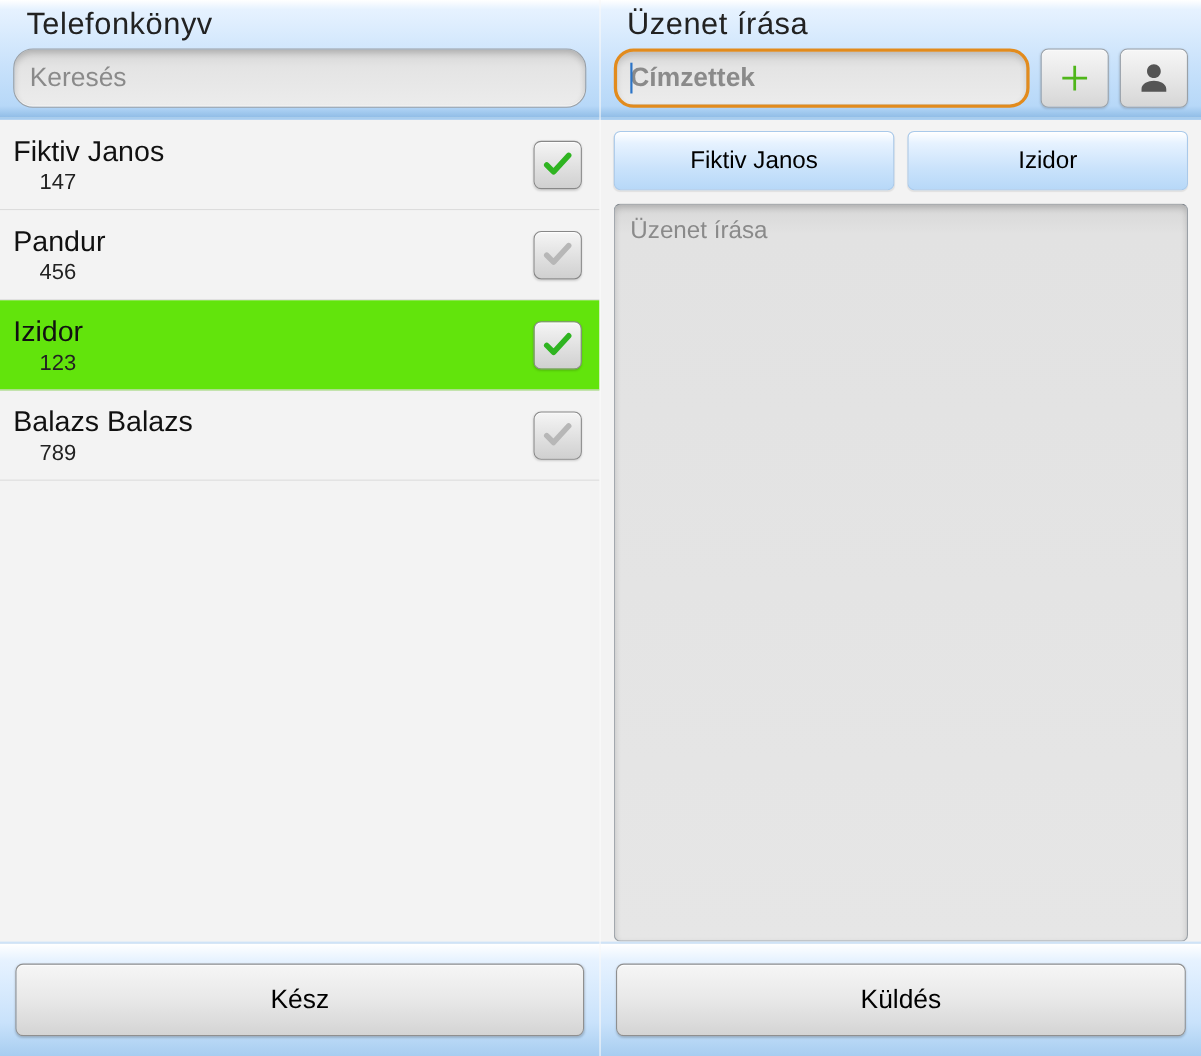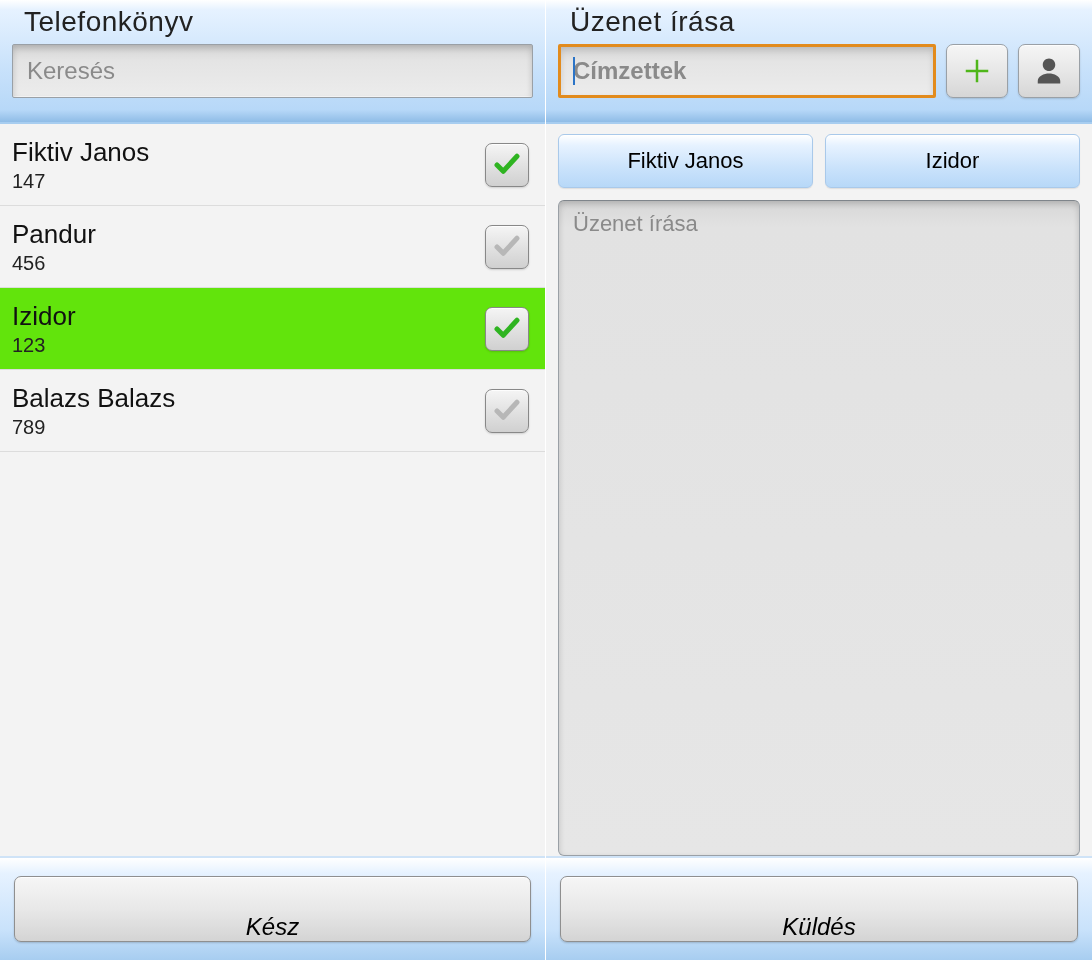--- a/index.html
+++ b/index.html
@@ -22,42 +22,42 @@
     flex-direction: column;
     background: #f3f3f3;
     position: relative;
   }
   .pane-left { border-right: 1px solid #fff; }
 
   
   .topbar {
     background: linear-gradient(to bottom, #ffffff 0%, #e6f2ff 8%, #c9e2fb 55%, #b7d8f8 90%, #8fbce6 100%);
     border-bottom: 2px solid #a7cdf0;
-    padding: 0 0 24px 0;
+    padding: 0 0 9px 0;
   }
   .topbar h1 {
     font-size: 28px;
     font-weight: 400;
     color: #222;
     padding: 6px 18px 6px 24px;
     letter-spacing: 0.5px;
   }
   .topbar-row {
     display: flex;
     align-items: center;
     gap: 10px;
     padding: 0 12px;
   }
 
   
   .field {
     flex: 1;
     height: 54px;
     border: 1px solid #9aa0a6;
-    border-radius: 2px;
+    border-radius: 18px;
     background: linear-gradient(to bottom, #d4d4d4 0%, #e4e4e4 30%, #ececec 100%);
     box-shadow: inset 0 3px 6px rgba(0,0,0,0.18), inset 0 -1px 0 rgba(255,255,255,0.7);
     padding: 0 14px;
     font-size: 24px;
     color: #6d6d6d;
     display: flex;
     align-items: center;
     position: relative;
   }
   .field.focused {
@@ -104,20 +104,21 @@
   .row .info { flex:1; }
   .row .name {
     font-size: 26px;
     color:#111;
     line-height:1.15;
   }
   .row .num {
     font-size: 20px;
     color:#222;
     margin-top:2px;
+    margin-left:24px;
   }
   .row.highlight {
     background:#62e40c;
   }
   .checkbox {
     width:44px; height:44px;
     border:1px solid #888;
     border-radius:7px;
     background: linear-gradient(to bottom,#f5f5f5 0%,#e2e2e2 50%,#d0d0d0 100%);
     box-shadow: inset 0 1px 0 rgba(255,255,255,0.8), 0 1px 2px rgba(0,0,0,0.15);
@@ -171,25 +172,24 @@
     justify-content:center;
     padding:0 14px;
   }
   .bigbtn {
     flex:1;
     height:66px;
     border:1px solid #8f8f8f;
     border-radius:7px;
     background: linear-gradient(to bottom,#f6f6f6 0%, #e8e8e8 50%, #d4d4d4 100%);
     box-shadow: inset 0 1px 0 rgba(255,255,255,0.9), 0 1px 2px rgba(0,0,0,0.18);
-    display:flex; align-items:flex-end; justify-content:center;
+    display:flex; align-items:center; justify-content:center;
     font-size:24px;
     color:#000;
     cursor:pointer;
-    font-style:italic;
   }
 
   
   svg.ic { width:30px; height:30px; display:block; }
 </style>
 </head>
 <body>
 
 <div class="app">
 

